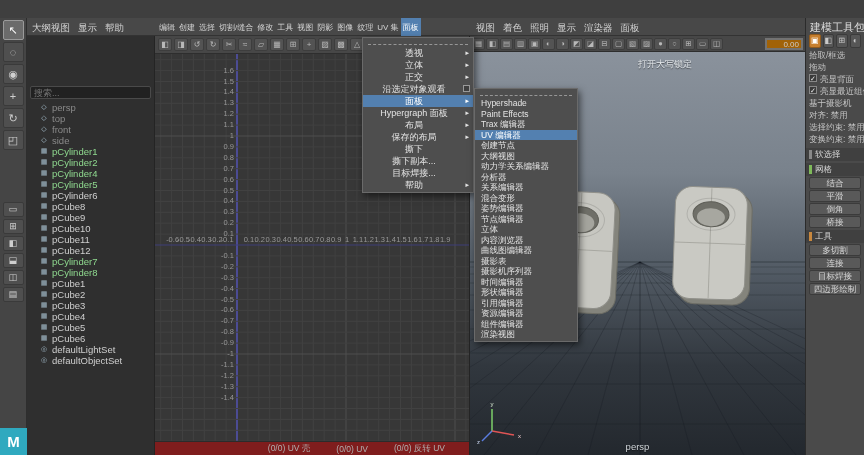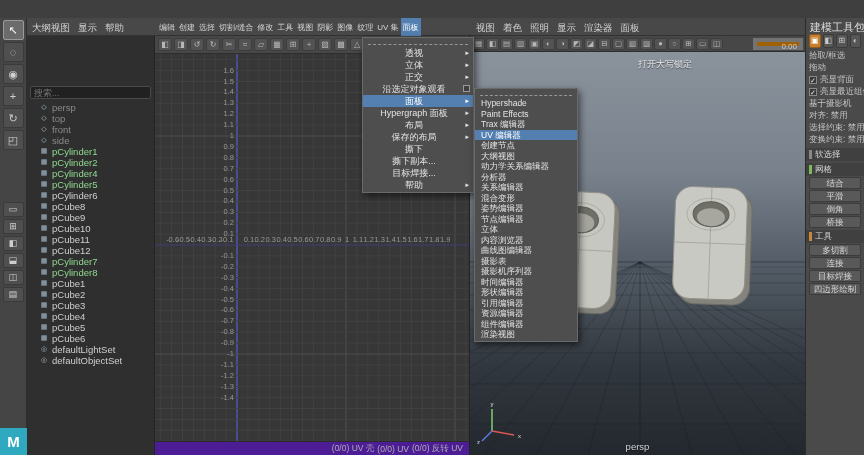--- a/index.html
+++ b/index.html
@@ -38,45 +38,45 @@
   .orow.sel .olab{color:#8fd98f;}
   .oic{width:10px;font-size:7px;color:#9fb6c4;text-align:center;}
 
   
   #uvpanel{position:absolute;left:155px;top:36px;bottom:0;width:315px;background:#383838;border-right:1px solid #242424;}
   #uv-toolbar{height:18px;background:#474747;border-bottom:1px solid #2e2e2e;display:flex;align-items:center;gap:2px;padding:0 3px;}
   .tbi{width:14px;height:13px;background:#535353;border:1px solid #3d3d3d;border-radius:2px;font-size:8px;line-height:11px;text-align:center;color:#b8b8b8;flex:0 0 auto;}
   .combo{height:13px;background:#3f3f3f;border:1px solid #2e2e2e;border-radius:2px;font-size:8px;color:#9f9f9f;padding:0 3px;display:flex;align-items:center;gap:3px;margin-left:4px;white-space:nowrap;}
   .combo .caret{font-size:7px;color:#8a8a8a;}
   #uv-grid-area{position:absolute;left:0;top:18px;right:0;bottom:14px;background:#373737;overflow:hidden;}
-  #uv-status{position:absolute;left:0;right:0;bottom:0;height:14px;background:#4c1d95;border-top:1px solid #2b2b2b;display:flex;justify-content:flex-end;align-items:center;gap:3px;padding-right:6px;font-size:8.5px;color:#b0b0b0;}
+  #uv-status{position:absolute;left:0;right:0;bottom:0;height:14px;background:#7f1d1d;border-top:1px solid #2b2b2b;display:flex;justify-content:flex-end;align-items:center;gap:26px;padding-right:24px;font-size:8.5px;color:#b0b0b0;}
 
   
   #viewport{position:absolute;left:470px;top:36px;bottom:0;width:335px;}
   #vp-toolbar{height:16px;background:#474747;border-bottom:1px solid #2e2e2e;display:flex;align-items:center;gap:1px;padding:0 2px;overflow:hidden;}
   #vp-toolbar .tbi{width:13px;height:12px;font-size:7.5px;line-height:10px;}
   .expo{margin-left:auto;display:flex;align-items:center;gap:2px;}
-  .expo .field{width:50px;height:12px;background:#a16207;border:4px solid #737373;color:#ccc;font-size:8px;text-align:right;padding:0 2px;line-height:10px;}
+  .expo .field{width:38px;height:12px;background:#a16207;border:2px solid #737373;color:#ccc;font-size:8px;text-align:right;padding:0 2px;line-height:10px;}
   #vp-view{position:absolute;left:0;top:16px;right:0;bottom:0;overflow:hidden;
     background:linear-gradient(180deg,#8a929c 0%,#79828c 30%,#555e68 52%,#31373e 78%,#23282e 100%);}
   #vp-hud{position:absolute;left:28px;top:6px;margin-top:38px;}
   .hudrow{display:flex;font-size:9px;color:#e6eaed;text-shadow:0 1px 1px rgba(0,0,0,.55);}
   .hudrow .hl{width:40px;}
   .hudrow .hv{width:30px;text-align:left;}
   #capslock{position:absolute;left:168px;top:6px;font-size:9px;color:#e6eaed;text-shadow:0 1px 1px rgba(0,0,0,.55);font-family:Liberation Mono, monospace;}
   #cam-label{position:absolute;bottom:3px;left:0;width:100%;text-align:center;font-size:9.5px;color:#cfd4d8;text-shadow:0 1px 1px rgba(0,0,0,.5);}
   .axis-gizmo{position:absolute;left:6px;bottom:10px;}
 
   
   #sidebar{position:absolute;left:805px;top:18px;right:0;bottom:0;background:#4a4a4a;border-left:1px solid #2b2b2b;overflow:hidden;}
   #sb-title{height:14px;font-size:11px;color:#ddd;padding:2px 4px 0 4px;white-space:nowrap;overflow:hidden;}
   #sb-icons{height:18px;display:flex;gap:2px;padding:2px 3px;}
   .sbi{width:14px;height:14px;background:#565656;border:1px solid #3b3b3b;border-radius:2px;font-size:8px;line-height:12px;text-align:center;color:#c9c9c9;}
   .sbi.accent{background:#c77f2e;color:#fff;border-color:#8f5a1e;}
-  .srow{height:12px;font-size:8.5px;color:#c4c4c4;padding:0 3px;white-space:nowrap;overflow:hidden;text-overflow:ellipsis;display:flex;align-items:center;gap:3px;}
+  .srow{height:12px;font-size:8.5px;color:#c4c4c4;padding:0 3px;white-space:nowrap;overflow:hidden;text-overflow:ellipsis;display:flex;gap:3px;}
   .srow .chk{display:inline-block;width:8px;height:8px;border:1px solid #888;background:#3a3a3a;font-size:7px;line-height:7px;text-align:center;color:#e8e8e8;flex:0 0 auto;}
   .ssec{height:13px;background:#404040;margin-top:2px;display:flex;align-items:center;gap:3px;font-size:8.5px;color:#d8d8d8;padding:0 3px;white-space:nowrap;overflow:hidden;}
   .ssec .bar{display:inline-block;width:3px;height:9px;flex:0 0 auto;}
   .sbtn{height:12px;background:#595959;border:1px solid #3b3b3b;border-radius:2px;margin:1px 3px;text-align:center;line-height:11px;font-size:8.5px;color:#d5d5d5;white-space:nowrap;overflow:hidden;}
 
   
   .dropdown{position:absolute;background:#4e4e4e;border:1px solid #6a6a6a;box-shadow:2px 3px 7px rgba(0,0,0,.55);z-index:10;padding:1px 0;}
   #panels-dropdown{left:362px;top:37px;width:112px;text-align:center;}
   #panel-submenu{left:474px;top:88px;width:104px;}
   .tear{height:5px;border-bottom:1px dashed #969696;margin:1px 5px 2px 5px;}

